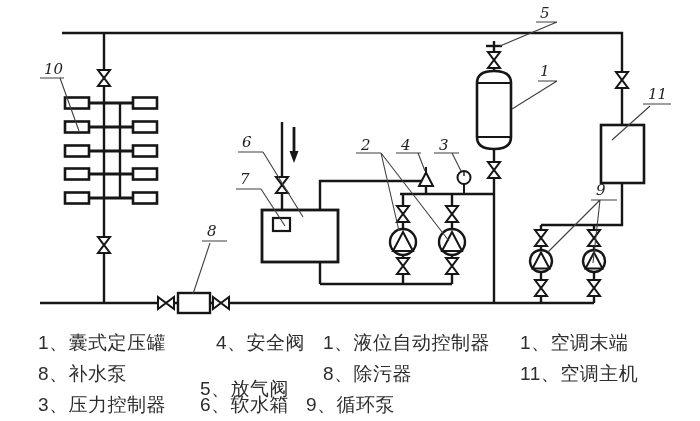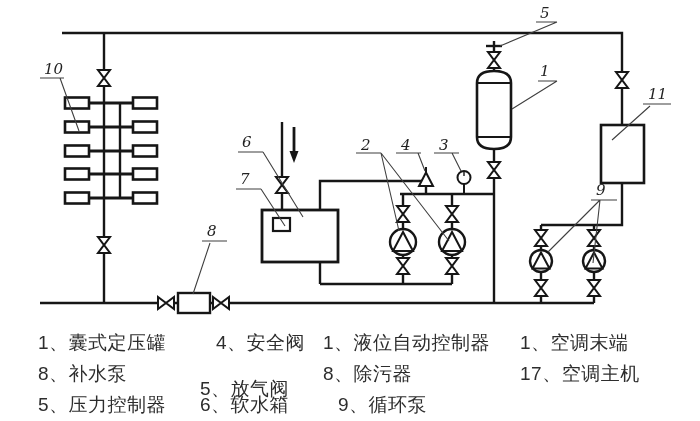--- a/index.html
+++ b/index.html
@@ -155,24 +155,24 @@
   <span class="dlabel" style="left:242px;top:135px">6</span>
   <span class="dlabel" style="left:240px;top:172px">7</span>
   <span class="dlabel" style="left:207px;top:224px">8</span>
   <span class="dlabel" style="left:596px;top:183px">9</span>
   <span class="dlabel" style="left:44px;top:62px">10</span>
   <span class="dlabel" style="left:648px;top:87px">11</span>
 
   <div>
     <span class="legend-item" style="left:38px;top:332px">1、囊式定压罐</span>
     <span class="legend-item" style="left:38px;top:363px">8、补水泵</span>
-    <span class="legend-item" style="left:38px;top:394px">5、压力控制器</span>
+    <span class="legend-item" style="left:38px;top:394px">3、压力控制器</span>
     <span class="legend-item" style="left:216px;top:332px">4、安全阀</span>
     <span class="legend-item" style="left:200px;top:378px">5、放气阀</span>
     <span class="legend-item" style="left:200px;top:394px">6、软水箱</span>
     <span class="legend-item" style="left:323px;top:332px">1、液位自动控制器</span>
     <span class="legend-item" style="left:323px;top:363px">8、除污器</span>
-    <span class="legend-item" style="left:338px;top:394px">9、循环泵</span>
+    <span class="legend-item" style="left:306px;top:394px">9、循环泵</span>
     <span class="legend-item" style="left:520px;top:332px">1、空调末端</span>
-    <span class="legend-item" style="left:520px;top:363px">17、空调主机</span>
+    <span class="legend-item" style="left:520px;top:363px">11、空调主机</span>
   </div>
 
 </div>
 
 </body></html>

